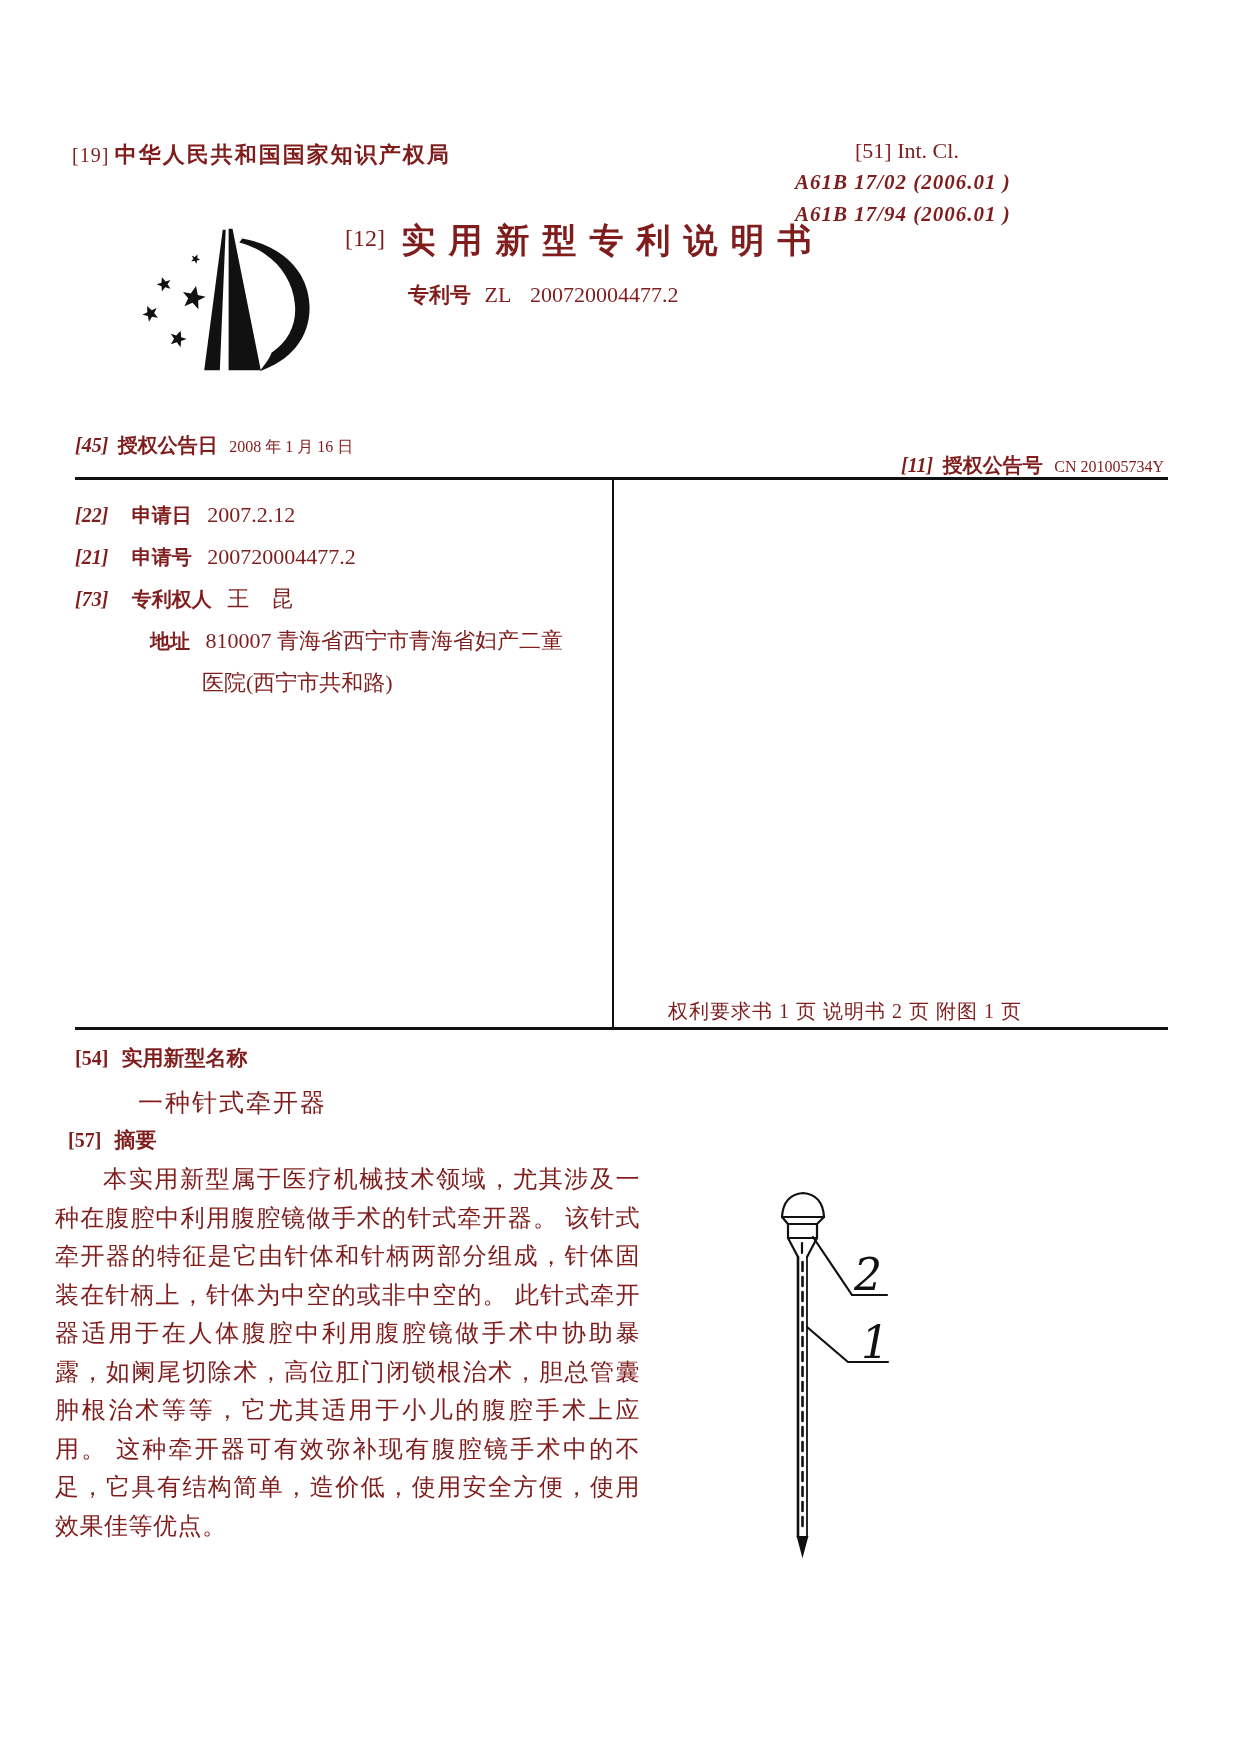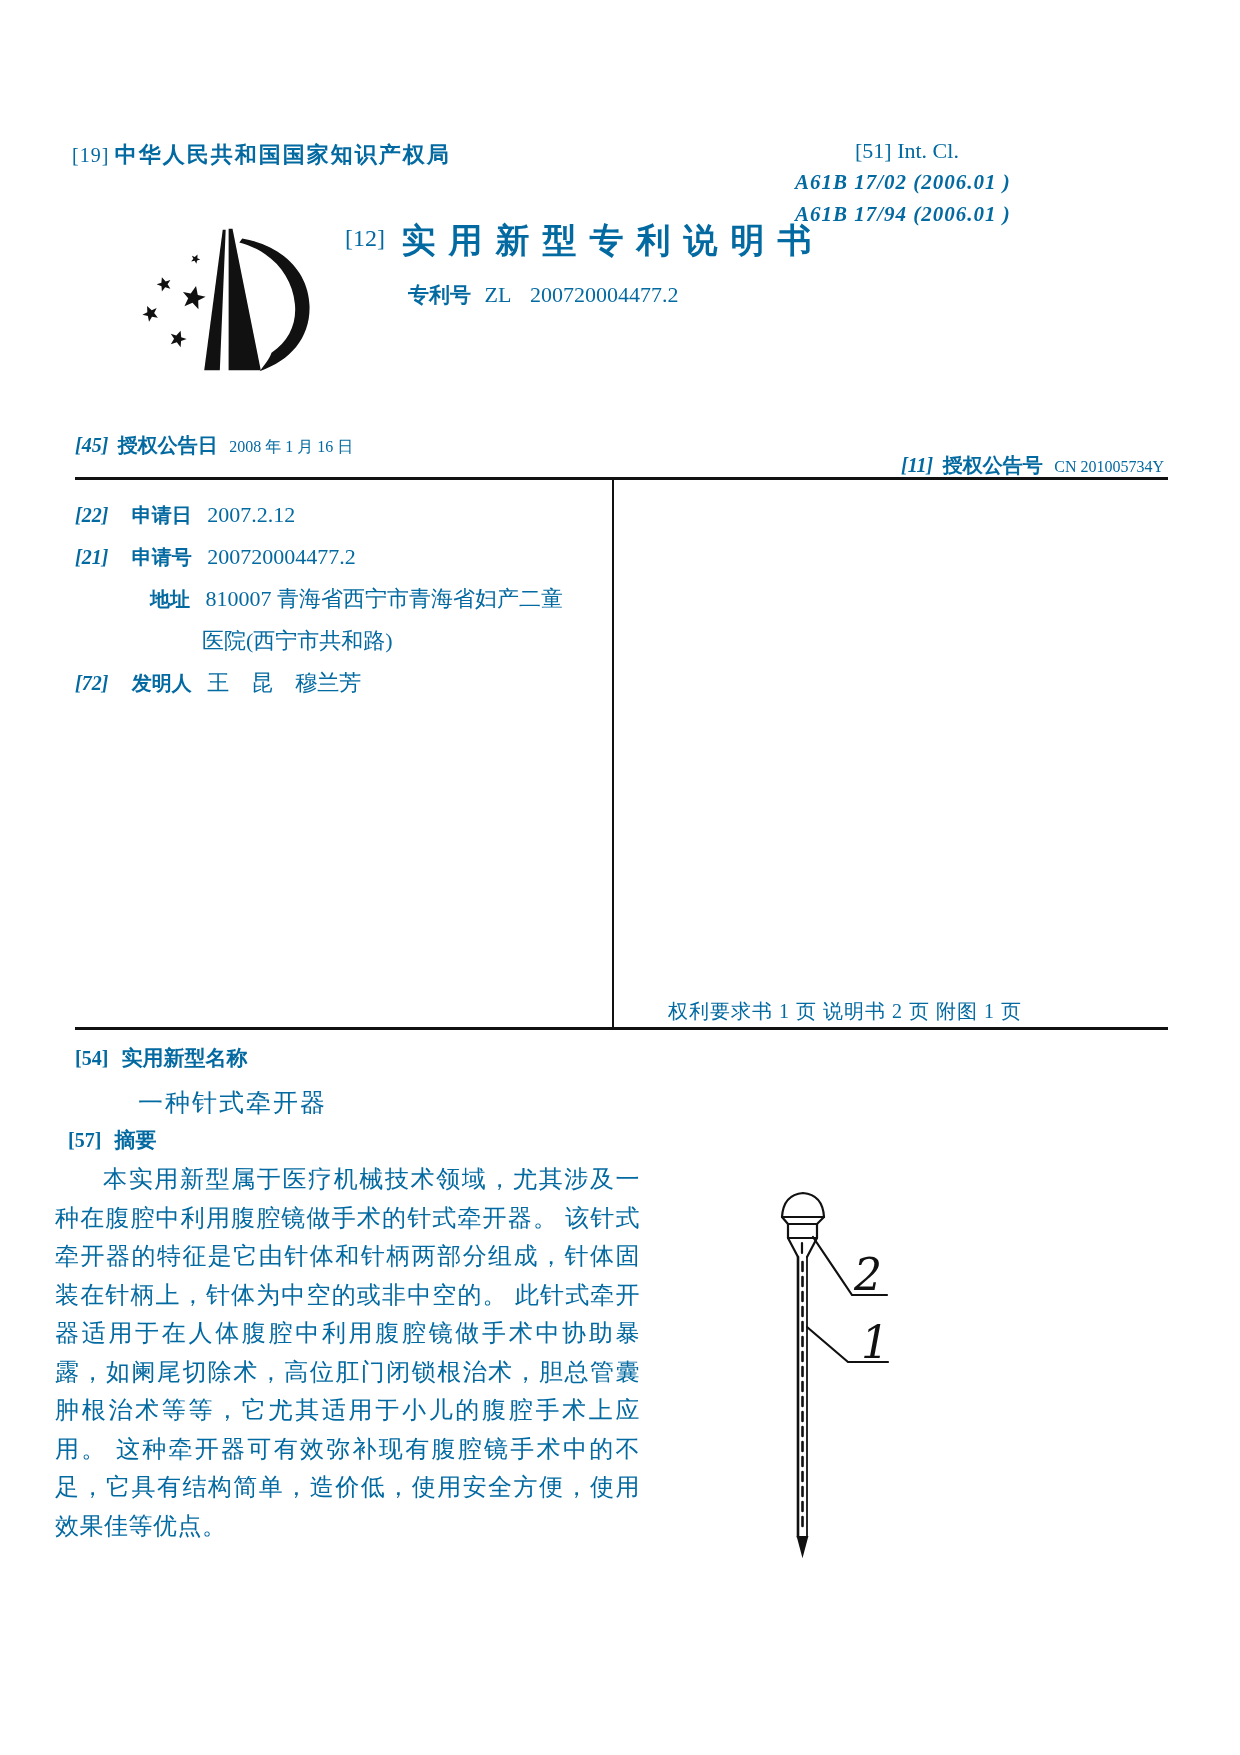--- a/index.html
+++ b/index.html
@@ -1,20 +1,20 @@
 <!DOCTYPE html>
 <html><head>
 <meta charset="utf-8">
 <style>
   html,body{margin:0;padding:0;background:#e8e8e8;}
   .page{
     position:relative;
     width:1240px;height:1755px;
     background:#ffffff;
-    color:#0369a1;
+    color:#7f1d1d;
     font-family:"Liberation Serif","DejaVu Serif",serif;
     overflow:hidden;
   }
   .abs{position:absolute;}
   .sans{font-family:"Liberation Sans","DejaVu Sans",sans-serif;}
   .serif{font-family:"Liberation Serif","DejaVu Serif",serif;}
   .b{font-weight:bold;}
 
   
   .office{left:72px;top:140px;font-size:22px;}
@@ -131,31 +131,31 @@
     <div>
       <span class="bib-code serif">[22]</span>
       <span class="bib-label sans b">申请日</span>
       <span class="serif">2007.2.12</span>
     </div>
     <div>
       <span class="bib-code serif">[21]</span>
       <span class="bib-label sans b">申请号</span>
       <span class="serif">200720004477.2</span>
     </div>
+    <div>
+      <span class="bib-code serif">[73]</span>
+      <span class="bib-label sans b">专利权人</span>
+      <span class="serif">王　昆</span>
+    </div>
     <div class="ind1">
       <span class="bib-label sans b" style="margin-left:0;">地址</span>
       <span class="serif">810007 青海省西宁市青海省妇产二童</span>
     </div>
     <div class="ind2">
       <span class="serif">医院(西宁市共和路)</span>
-    </div>
-    <div>
-      <span class="bib-code serif">[72]</span>
-      <span class="bib-label sans b">发明人</span>
-      <span class="serif">王　昆　穆兰芳</span>
     </div>
   </div>
 
   <div class="abs pages-note serif">权利要求书 1 页  说明书 2 页  附图 1 页</div>
 
   <div class="abs sec54">
     <span class="sec-code">[54]</span>
     <span class="sec-label sans b">实用新型名称</span>
   </div>
   <div class="abs inv-title serif">一种针式牵开器</div>

